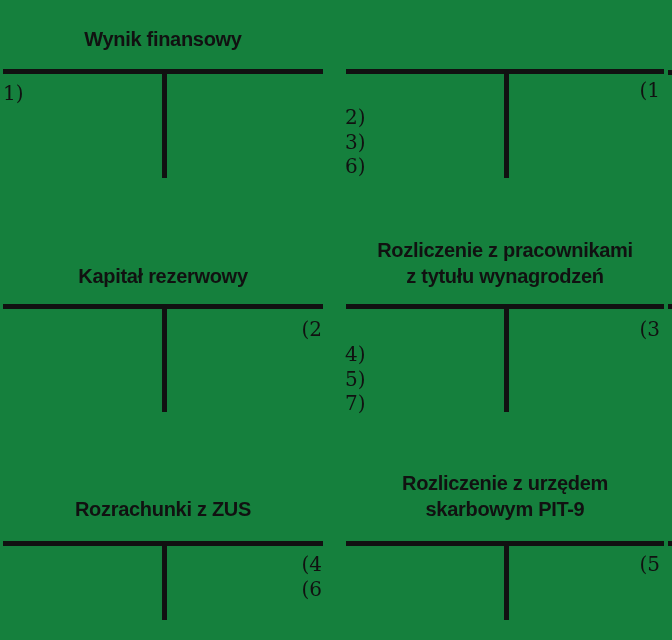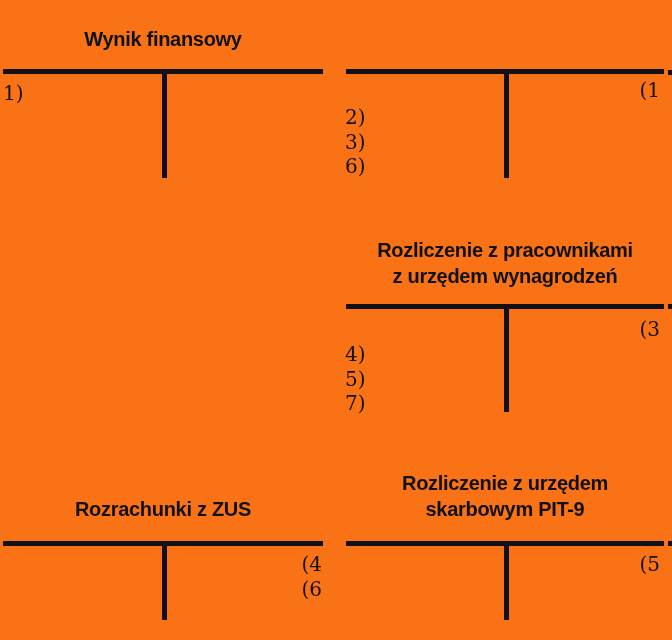--- a/index.html
+++ b/index.html
@@ -1,20 +1,20 @@
 <!DOCTYPE html>
 <html><head>
 <meta charset="utf-8">
 <style>
   html, body { margin: 0; padding: 0; background: #ffffff; }
   .canvas {
     position: relative;
     width: 672px;
     height: 640px;
-    background: #f97316;
+    background: #15803d;
     overflow: hidden;
     font-family: "Liberation Sans", sans-serif;
   }
   .account { position: absolute; }
 
   .acc-title {
     position: absolute;
     text-align: center;
     font-weight: bold;
     font-size: 20px;
@@ -113,25 +113,35 @@
     <div class="entries right">
       <div>(1</div>
     </div>
     <div class="entries left">
       <div>2)</div>
       <div>3)</div>
       <div>6)</div>
     </div>
   </div>
 
+  <div class="account acc2 col-l row2">
+    <div class="acc-title">
+      <div>Kapitał rezerwowy</div>
+    </div>
+    <div class="hline"></div>
+    <div class="vline"></div>
+    <div class="entries right">
+      <div>(2</div>
+    </div>
+  </div>
 
   <div class="account acc3 col-r row2">
     <div class="acc-title">
       <div>Rozliczenie z pracownikami</div>
-      <div>z urzędem wynagrodzeń</div>
+      <div>z tytułu wynagrodzeń</div>
     </div>
     <div class="hline"></div>
     <div class="vline"></div>
     <div class="entries right">
       <div>(3</div>
     </div>
     <div class="entries left">
       <div>4)</div>
       <div>5)</div>
       <div>7)</div>

